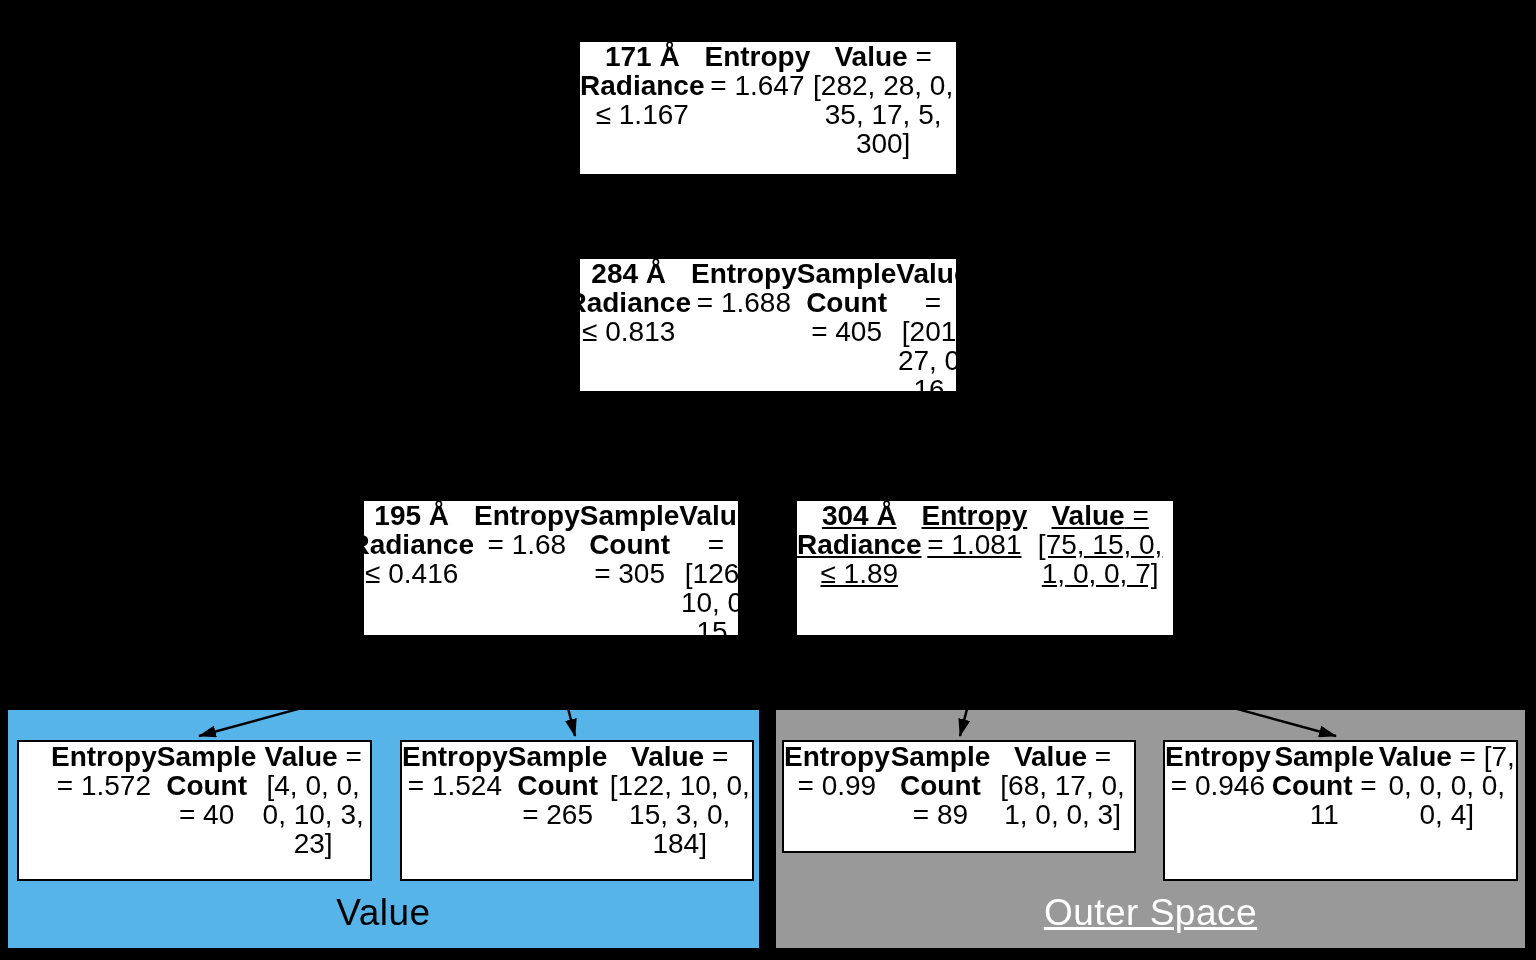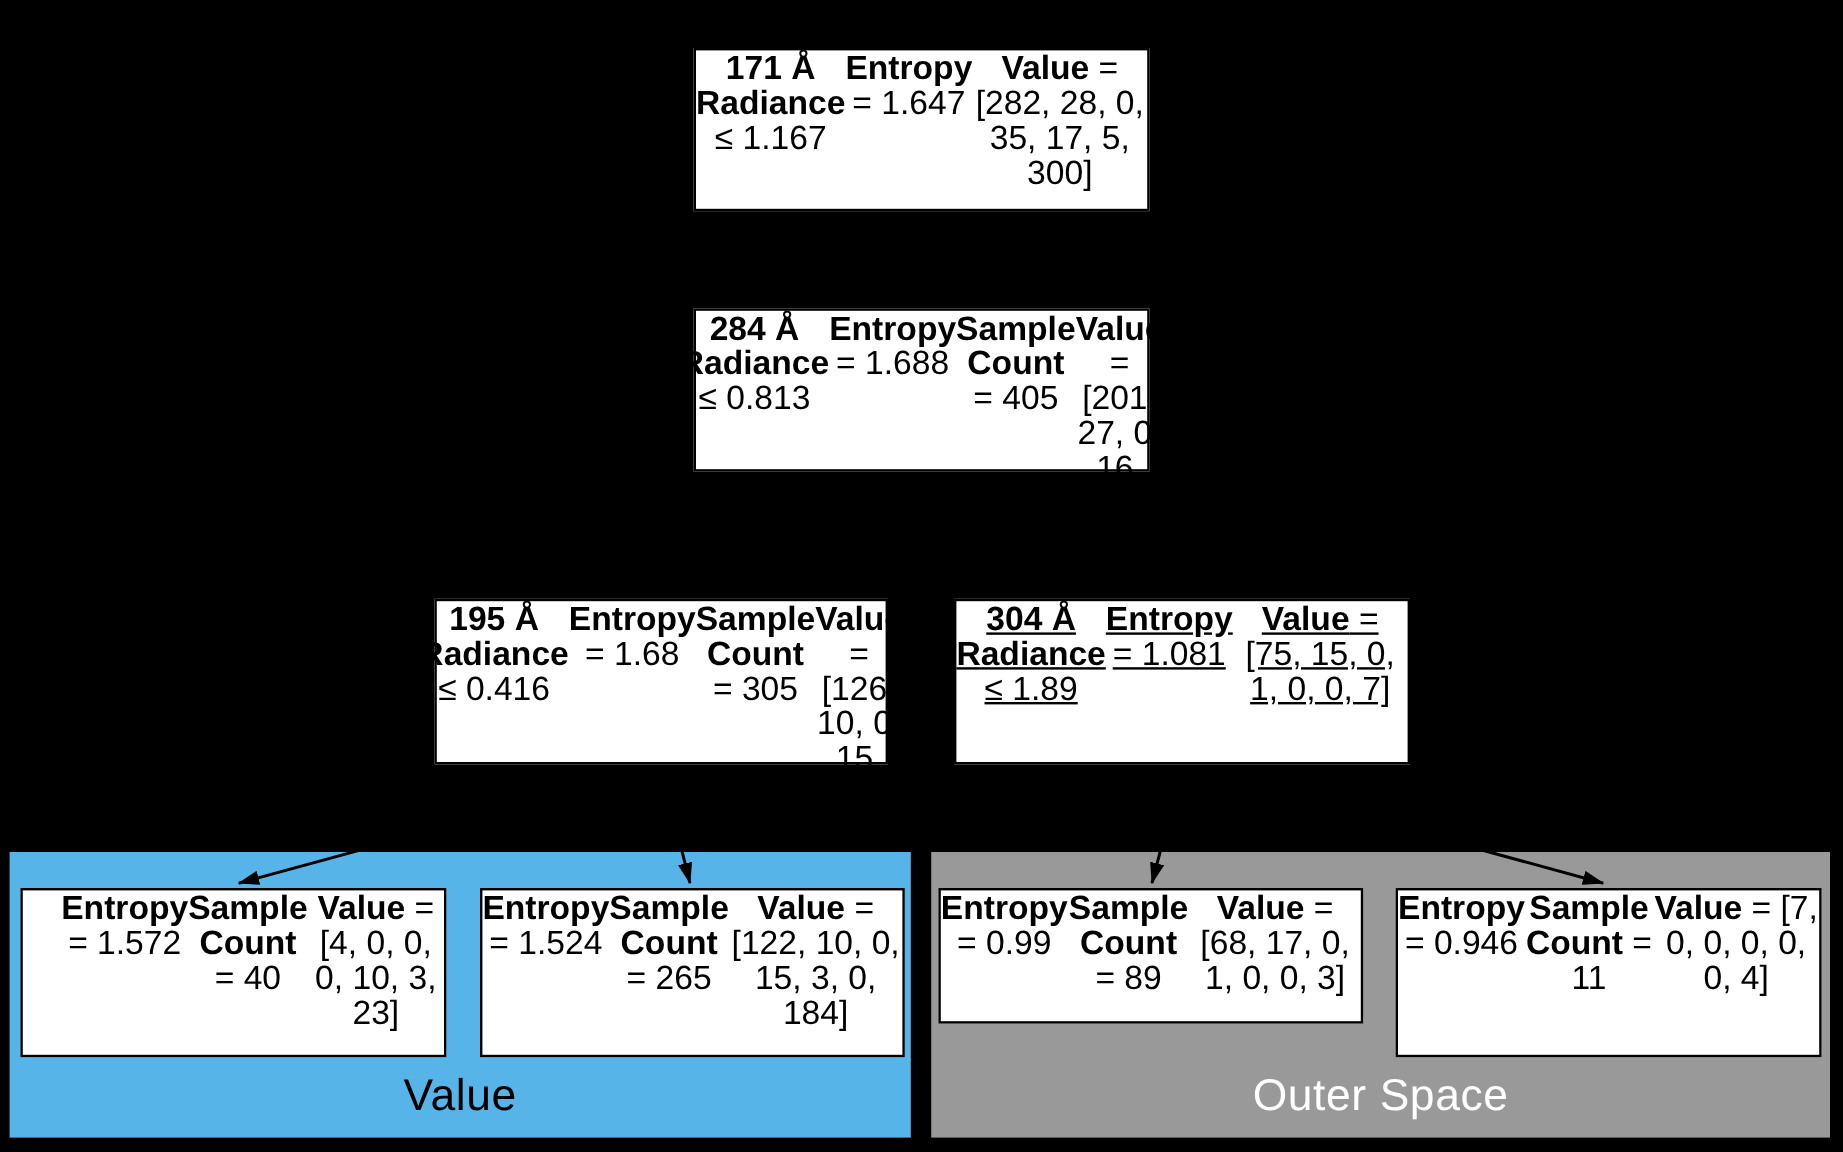--- a/index.html
+++ b/index.html
@@ -24,21 +24,21 @@
   .region-label {
     position: absolute;
     z-index: 2;
     display: flex;
     align-items: center;
     justify-content: center;
     font-size: 37px;
     letter-spacing: 0.5px;
   }
   .region-label--limb  { left: 8px;   top: 881px; width: 751px; height: 64px; color: #000000; }
-  .region-label--outer { left: 776px; top: 881px; width: 749px; height: 64px; color: #FFFFFF; }
+  .region-label--outer { left: 776px; top: 881px; width: 749px; height: 64px; color: #FFFFFF; text-decoration: underline; }
   .node {
     position: absolute;
     z-index: 3;
     box-sizing: border-box;
     background: #ffffff;
     border: 2px solid #000000;
     display: flex;
     flex-direction: row;
     justify-content: center;
     text-align: center;

